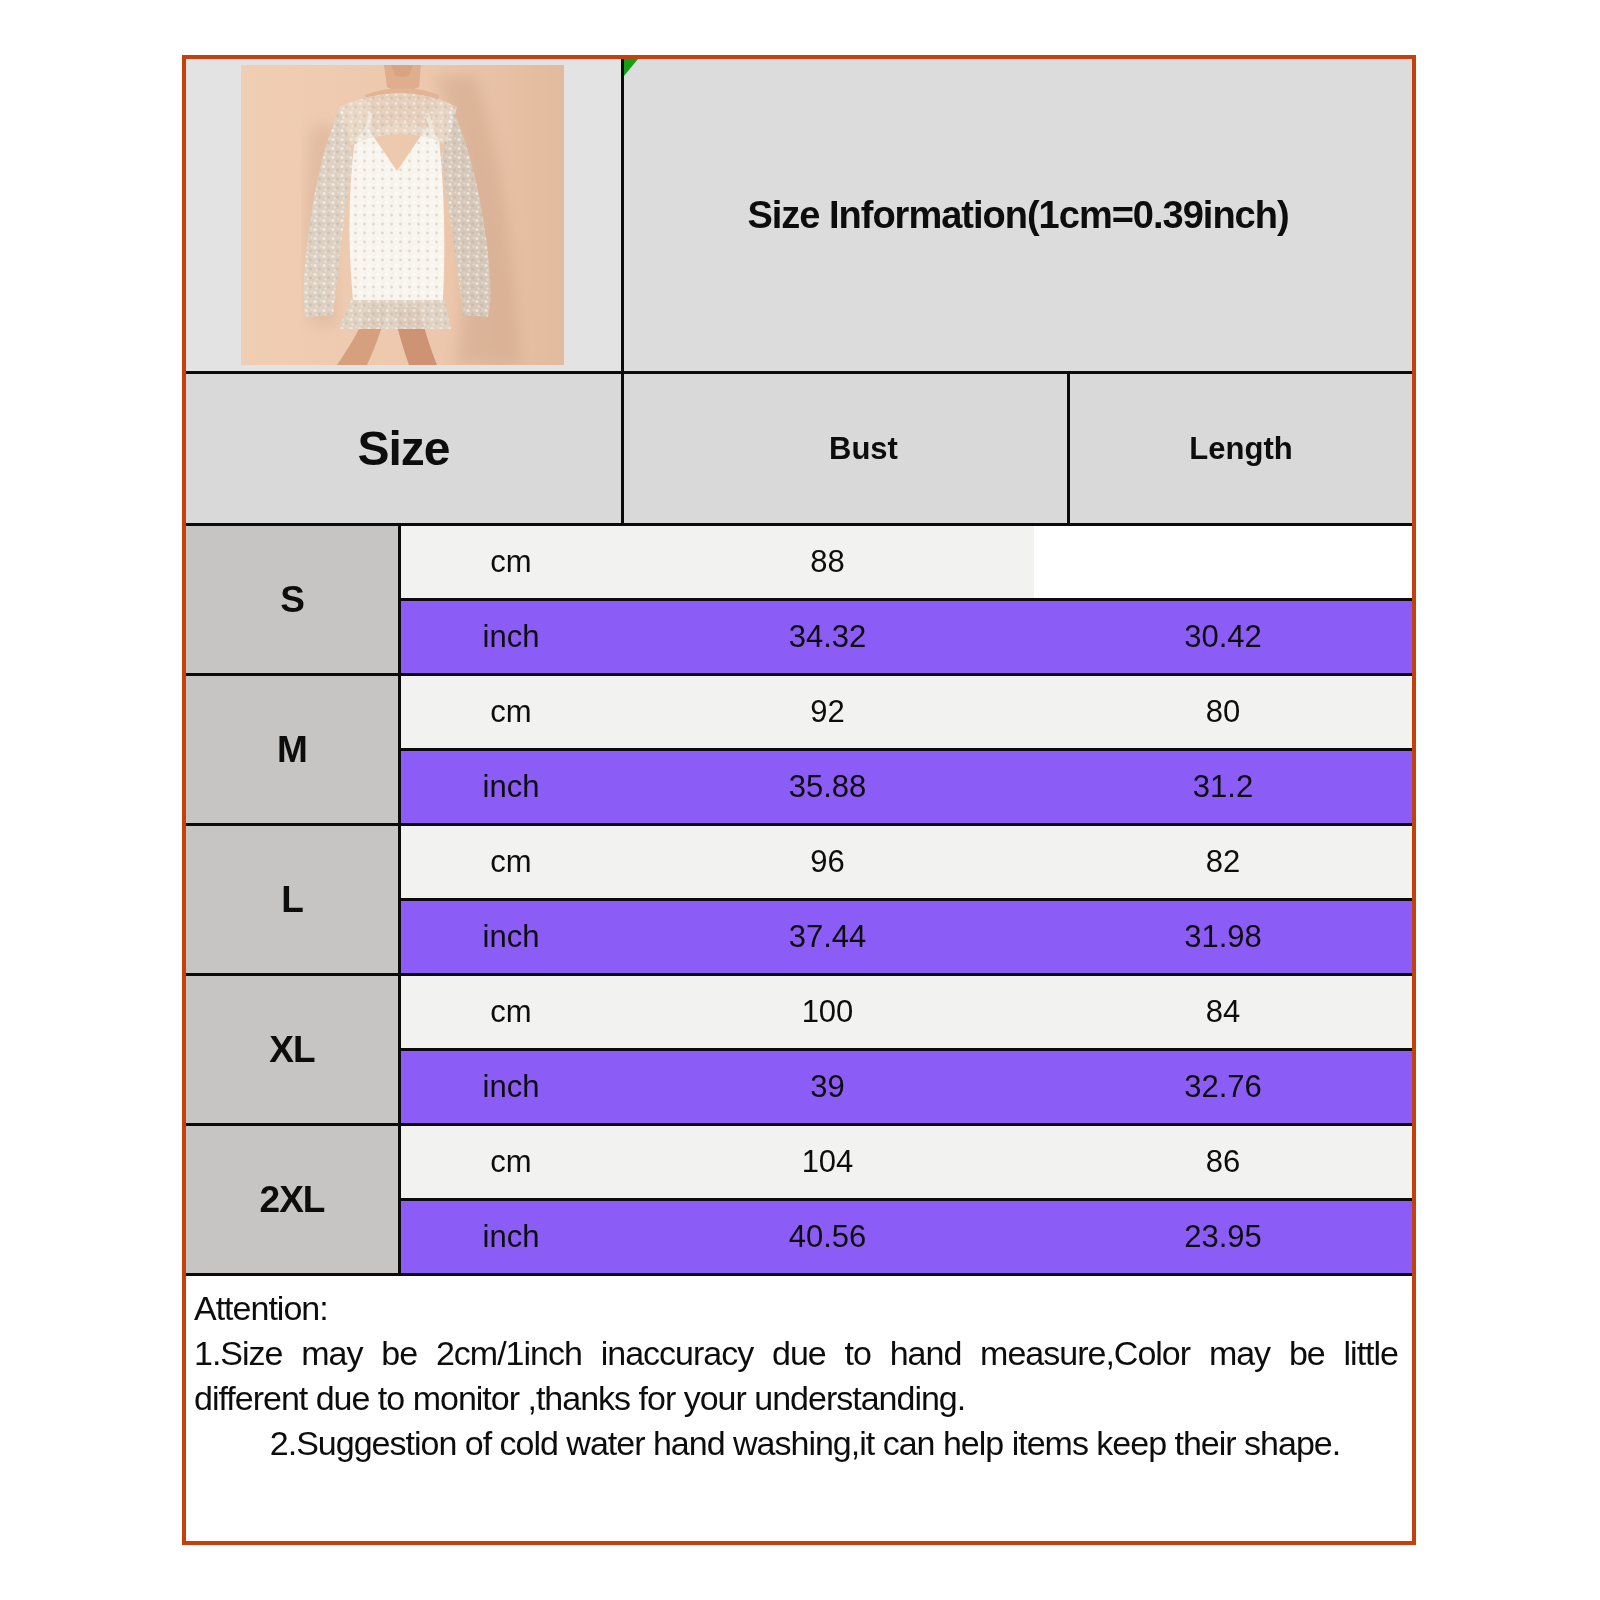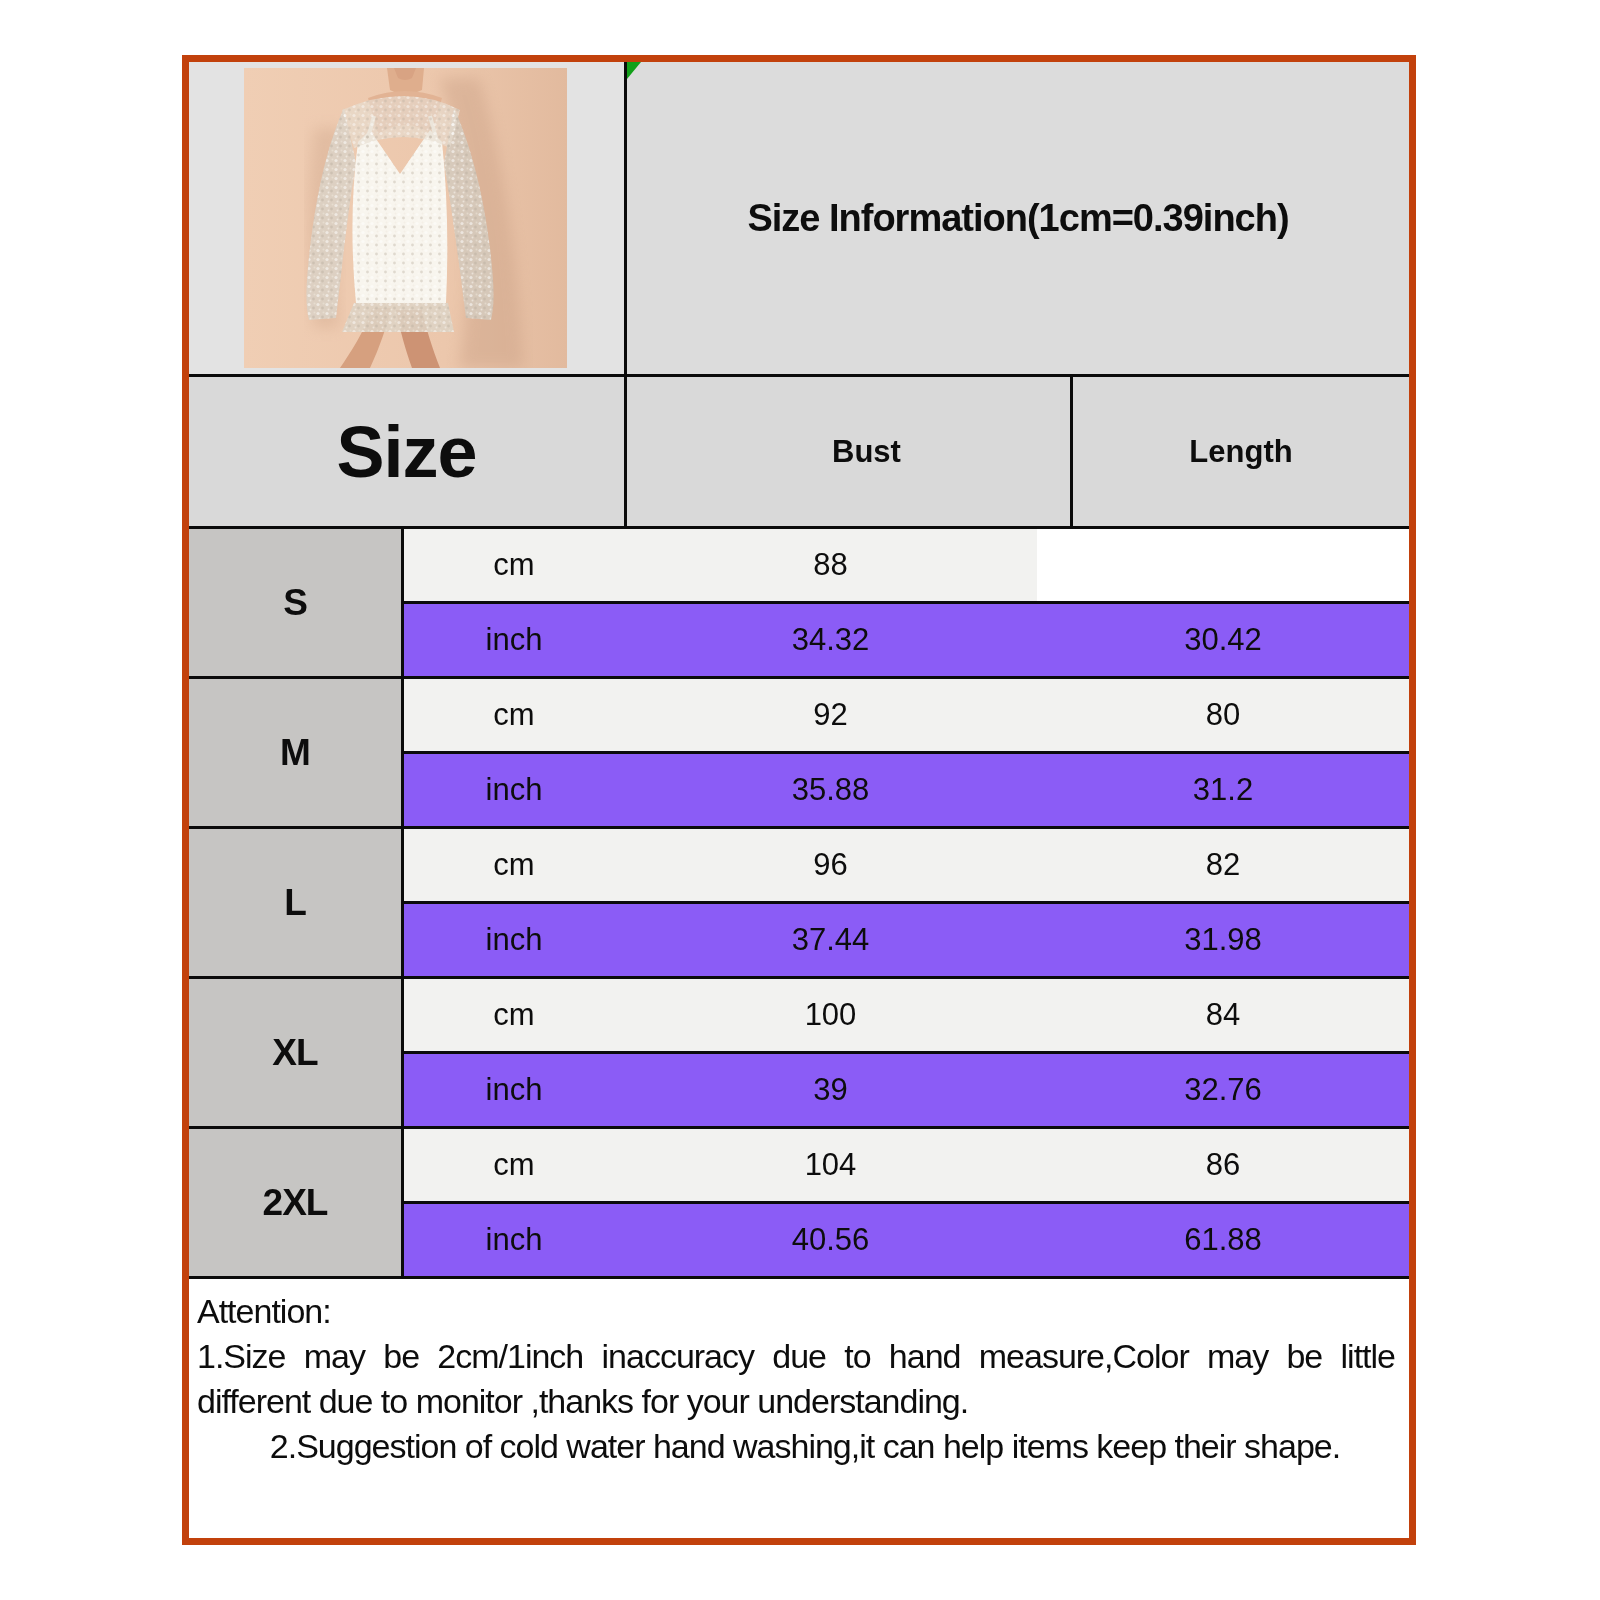--- a/index.html
+++ b/index.html
@@ -1,35 +1,35 @@
 <!DOCTYPE html>
 <html><head>
 <meta charset="utf-8">
 <style>
   html,body{margin:0;padding:0;background:#ffffff;}
   body{width:1600px;height:1600px;position:relative;font-family:"Liberation Sans",sans-serif;color:#0d0d0d;}
   .sheet{
     position:absolute;left:182px;top:55px;width:1234px;height:1490px;
-    border:7px solid #c2410c;box-sizing:border-box;
+    border:4px solid #c2410c;box-sizing:border-box;
     display:flex;flex-direction:column;background:#ffffff;
   }
   .hline{height:3px;background:#0b0b0b;flex:0 0 auto;}
   .vline{width:3px;background:#0b0b0b;flex:0 0 auto;}
   
   .row-top{flex:0 0 312px;display:flex;}
   .cell-photo{flex:0 0 435px;background:#e3e3e3;position:relative;overflow:hidden;}
   .photo{position:absolute;left:55px;top:6px;width:323px;height:300px;}
   .cell-title{flex:1;background:#dcdcdc;position:relative;display:flex;align-items:center;justify-content:center;}
   .title-text{font-size:38px;font-weight:700;letter-spacing:-1px;}
   .corner-marker{position:absolute;left:0;top:0;width:0;height:0;
     border-top:17px solid #12a019;border-right:14px solid transparent;}
   
   .row-header{flex:0 0 149px;display:flex;}
   .hcell{display:flex;align-items:center;justify-content:center;background:#d9d9d9;}
-  .hcell-size{flex:0 0 435px;font-size:72px;font-weight:700;letter-spacing:-1px;text-align:right;}
+  .hcell-size{flex:0 0 435px;font-size:48px;font-weight:700;letter-spacing:-1px;text-align:right;}
   .hcell-bust{flex:0 0 407px;font-size:31px;font-weight:700;padding-left:36px;}
   .hcell-length{flex:1;font-size:31px;font-weight:700;}
   
   .size-group{flex:0 0 147px;display:flex;}
   .cell-sizelabel{flex:0 0 212px;background:#c6c5c3;display:flex;align-items:center;justify-content:center;
     font-size:37px;font-weight:700;letter-spacing:-1px;}
   .subrows{flex:1;display:flex;flex-direction:column;}
   .subrow{flex:1;display:flex;}
   .subrow .cell-unit{flex:0 0 220px;display:flex;align-items:center;justify-content:center;font-size:31px;font-weight:400;}
   .subrow .cell-bustval{flex:0 0 407px;display:flex;align-items:center;justify-content:center;font-size:31px;}
@@ -216,21 +216,21 @@
         <div class="cell-bustval">104</div>
         <div class="vline"></div>
         <div class="cell-lengthval">86</div>
       </div>
       <div class="hline"></div>
       <div class="subrow inch">
         <div class="cell-unit">inch</div>
         <div class="vline"></div>
         <div class="cell-bustval">40.56</div>
         <div class="vline"></div>
-        <div class="cell-lengthval">61.88</div>
+        <div class="cell-lengthval">23.95</div>
       </div>
     </div>
   </div>
 
   <div class="hline"></div>
 
   <div class="row-attention">
     <div class="attn-heading">Attention:</div>
     <p class="attn-note">1.Size may be 2cm/1inch inaccuracy due to hand measure,Color may be little different due to monitor ,thanks for your understanding.</p>
     <p class="attn-note last">2.Suggestion of cold water hand washing,it can help items keep their shape.</p>

